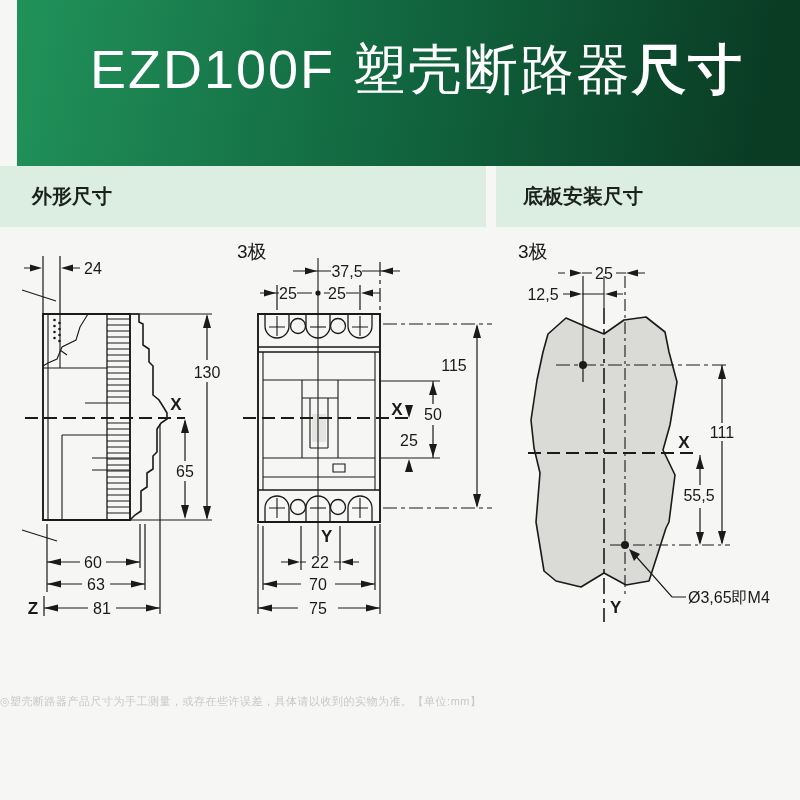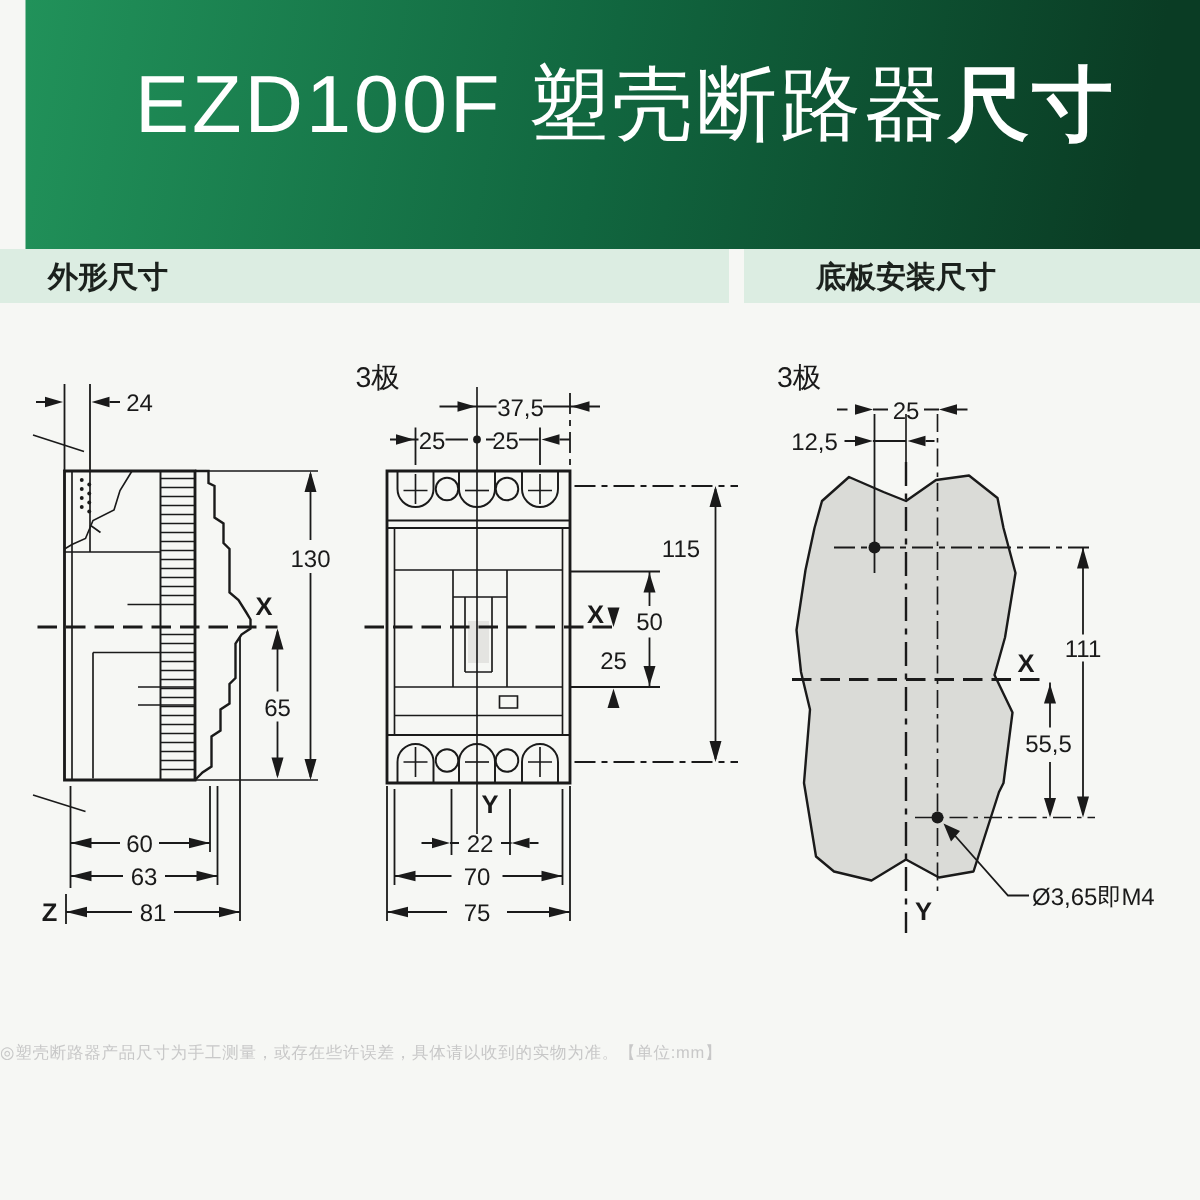--- a/index.html
+++ b/index.html
@@ -17,24 +17,24 @@
   .hero-title .t-reg{font-weight:500}
   .hero-title .t-bold{font-weight:900}
   .hero-sub{position:absolute;left:0;top:110px;width:100%;display:flex;align-items:center;justify-content:center;
             color:#cfe2d6;font-size:17px;font-weight:500;letter-spacing:13px;text-indent:13px}
   .sub-line{height:2px;width:106px;background:rgba(235,245,240,.62);position:relative}
   .sub-line .dot{position:absolute;top:-3px;width:8px;height:8px;border-radius:50%;background:rgba(235,245,240,.85)}
   .sub-line.l .dot{right:-9px}
   .sub-line.r .dot{left:-9px}
   .sub-line.l{margin-right:62px}
   .sub-line.r{margin-left:49px}
-  .band{position:absolute;top:166px;height:36px;background:var(--band-green);
+  .band{position:absolute;top:166px;height:61px;background:var(--band-green);
         display:flex;align-items:center;font-size:20px;font-weight:700;color:#1b211d}
   .band.left{left:0;width:486px;padding-left:32px}
-  .band.right{left:496px;width:304px;padding-left:48px}
+  .band.right{left:496px;width:304px;padding-left:27px}
   svg.drawing{position:absolute;left:0;top:212px}
   svg .ln{stroke:var(--line);fill:none;stroke-width:1.3;stroke-linecap:butt}
   svg .thin{stroke-width:1.1}
   svg .med{stroke-width:1.6}
   svg .thick{stroke-width:1.9}
   svg .dim{stroke:var(--line);fill:none;stroke-width:1.2}
   svg .arrow{fill:var(--line);stroke:none}
   svg .dot{fill:var(--line);stroke:none}
   svg text{fill:var(--line);font-family:"Liberation Sans","DejaVu Sans",sans-serif;font-size:16px}
   svg text.axis{font-weight:700;font-size:17px}

